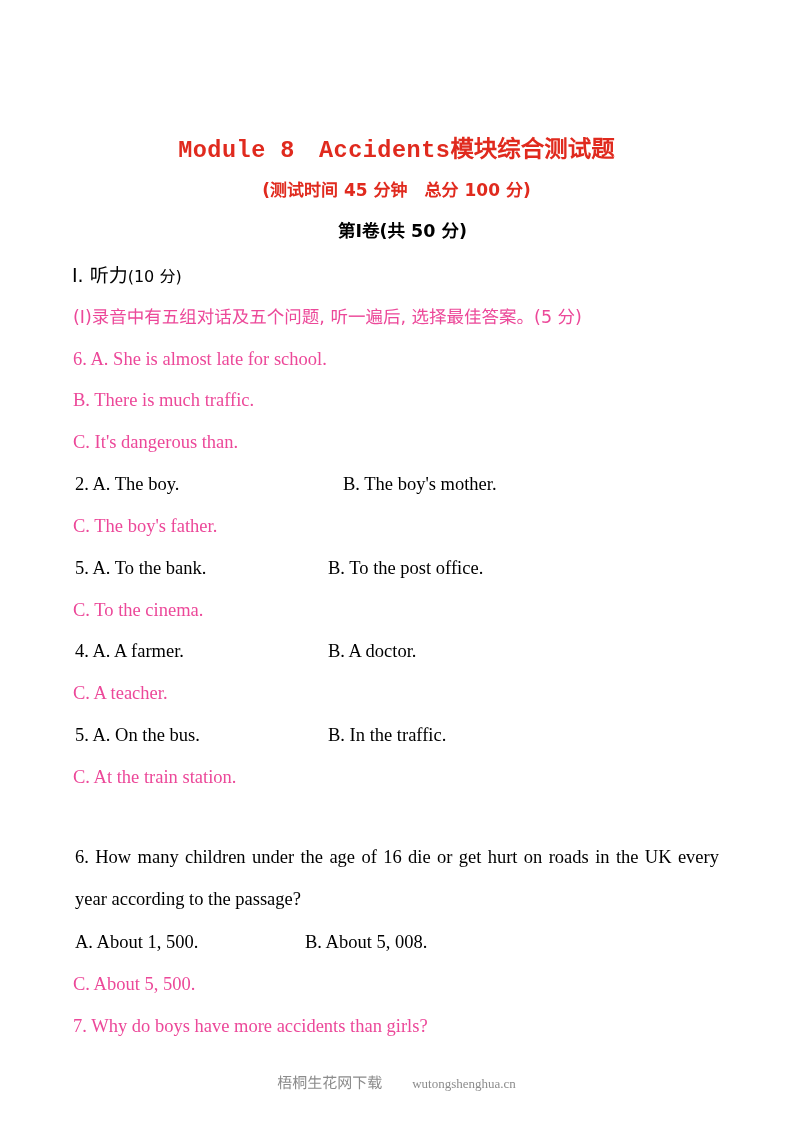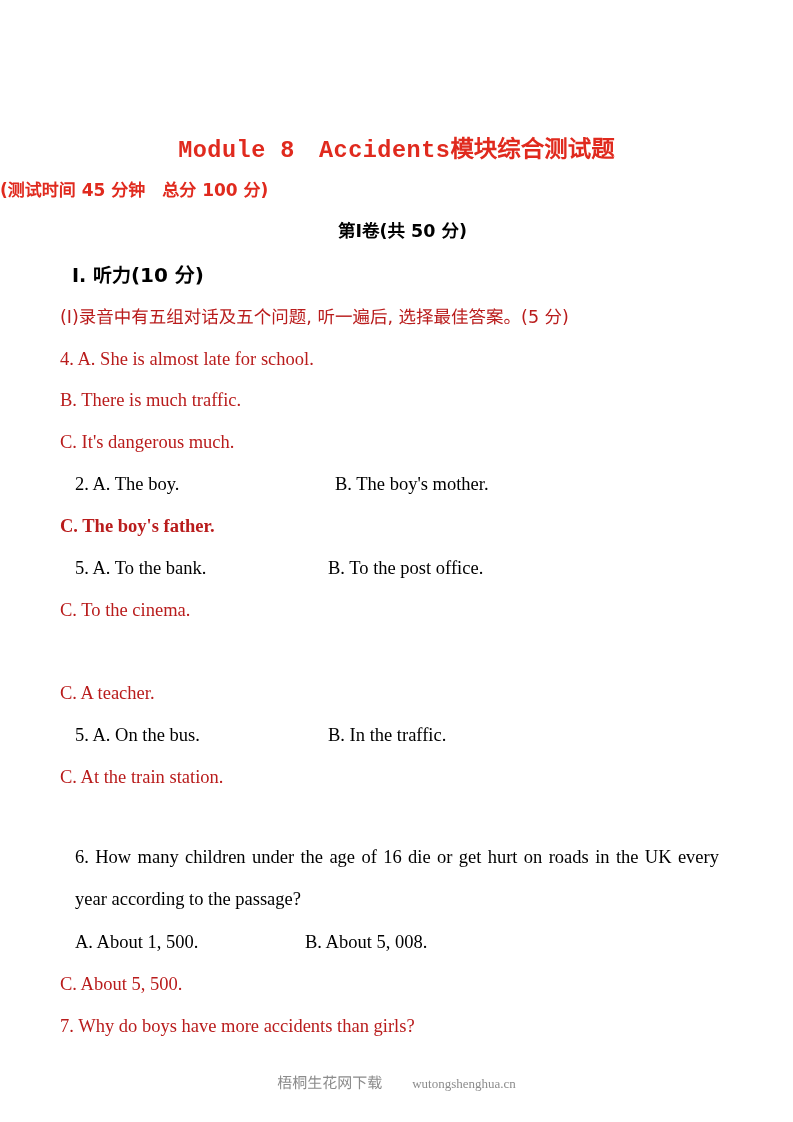--- a/index.html
+++ b/index.html
@@ -47,20 +47,21 @@
   .title-main .cjk {
     font-family: "DejaVu Sans", "Liberation Sans", sans-serif;
     font-weight: bold;
   }
 
   .title-sub {
     position: absolute;
     left: 0;
     top: 142px;
     width: 793px;
+    text-align: center;
     white-space: nowrap;
     font-size: 17px;
     font-weight: bold;
     line-height: 24px;
   }
   .title-sub .cjk {
     font-family: "DejaVu Sans", "Liberation Sans", sans-serif;
     font-weight: bold;
   }
 
@@ -85,34 +86,34 @@
     position: absolute;
     left: 72px;
     width: 650px;
     white-space: nowrap;
     font-size: 19px;
     font-weight: bold;
     line-height: 26px;
   }
   .part-heading .cjk {
     font-family: "DejaVu Sans", "Liberation Sans", sans-serif;
-    font-weight: bold;
+    font-weight: normal;
   }
   .part-heading .paren {
-    font-size: 20px;
+    font-size: 16px;
   }
 
   
   .line {
     position: absolute;
-    left: 60px;
+    left: 73px;
     font-size: 18.5px;
     line-height: 26px;
     white-space: nowrap;
-    color: #b91c1c;
+    color: #ec4899;
   }
   .line.cjkline {
     font-family: "Liberation Serif", "DejaVu Serif", serif;
     font-size: 17.5px;
   }
   .line .cjk {
     font-family: "DejaVu Sans", "Liberation Sans", sans-serif;
     font-size: 17.5px;
   }
 
@@ -191,36 +192,40 @@
   </div>
 
   <div class="part-heading" style="top:226px;">
     <span class="cjk">Ⅰ. 听力</span><span class="cjk paren">(10 分)</span>
   </div>
 
   <div class="line cjkline" style="top:268px;">
     <span class="cjk">(Ⅰ)录音中有五组对话及五个问题, 听一遍后, 选择最佳答案。(5 分)</span>
   </div>
 
-  <div class="line" style="top:310px;">4. A. She is almost late for school.</div>
+  <div class="line" style="top:310px;">6. A. She is almost late for school.</div>
   <div class="line" style="top:351px;">B. There is much traffic.</div>
-  <div class="line" style="top:393px;">C. It's dangerous much.</div>
+  <div class="line" style="top:393px;">C. It's dangerous than.</div>
 
   <div class="opt-row" style="top:435px;">
     <span class="opt-a">2. A. The boy.</span>
-    <span class="opt-b" style="left:260px;">B. The boy's mother.</span>
-  </div>
-  <div class="line" style="top:477px;font-weight:bold;">C. The boy's father.</div>
+    <span class="opt-b" style="left:268px;">B. The boy's mother.</span>
+  </div>
+  <div class="line" style="top:477px;">C. The boy's father.</div>
 
   <div class="opt-row" style="top:519px;">
     <span class="opt-a">5. A. To the bank.</span>
     <span class="opt-b" style="left:253px;font-family:Liberation Serif, serif;">B. To the post office.</span>
   </div>
   <div class="line" style="top:561px;">C. To the cinema.</div>
 
+  <div class="opt-row" style="top:602px;">
+    <span class="opt-a">4. A. A farmer.</span>
+    <span class="opt-b" style="left:253px;">B. A doctor.</span>
+  </div>
   <div class="line" style="top:644px;">C. A teacher.</div>
 
   <div class="opt-row" style="top:686px;">
     <span class="opt-a">5. A. On the bus.</span>
     <span class="opt-b" style="left:253px;">B. In the traffic.</span>
   </div>
   <div class="line" style="top:728px;">C. At the train station.</div>
 
 
   <div class="justified" style="top:801px;">6. How many children under the age of 16 die or get hurt on roads in the UK every year according to the passage?</div>

